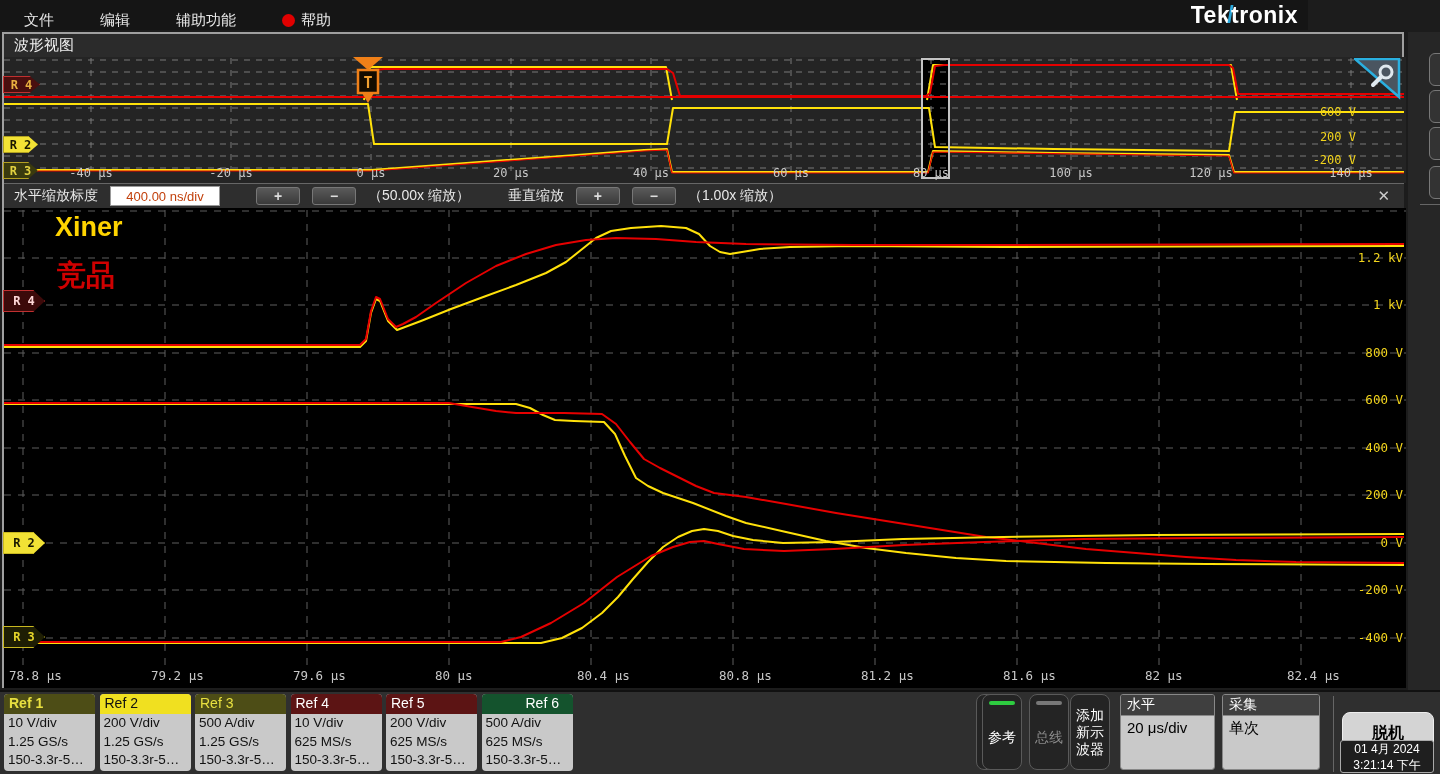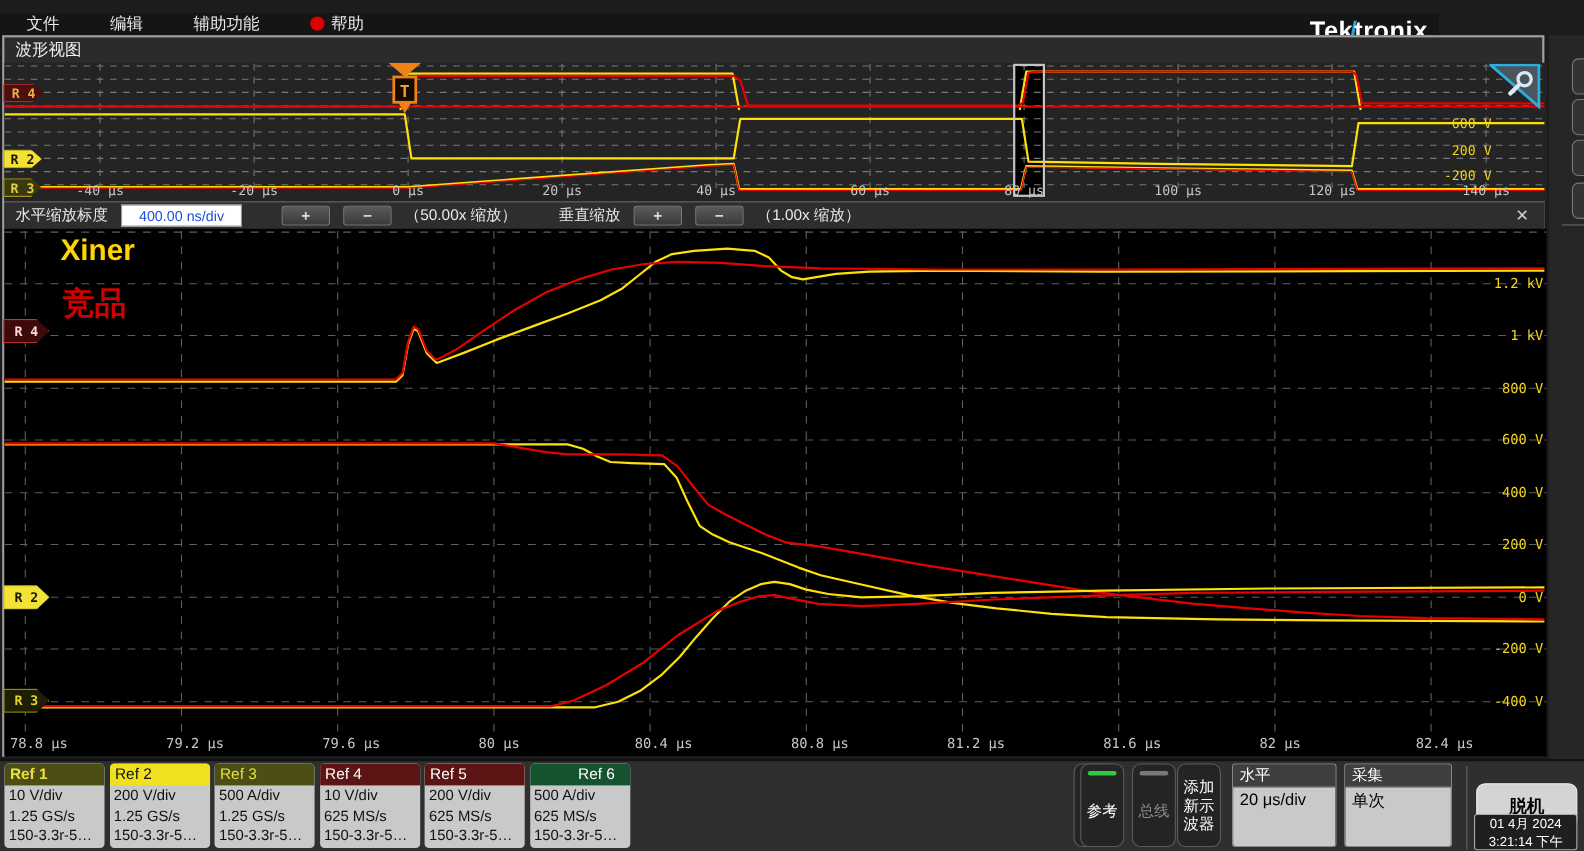--- a/index.html
+++ b/index.html
@@ -1,34 +1,34 @@
 <!DOCTYPE html>
 <html><head>
 <meta charset="utf-8">
 <style>
   html,body{margin:0;padding:0;width:1440px;height:774px;background:#1c1c1c;overflow:hidden;
     font-family:"Liberation Sans",sans-serif;-webkit-font-smoothing:antialiased;}
   .abs{position:absolute;}
   
-  #menubar{left:0;top:12px;width:1308px;height:30px;background:#151515;display:flex;align-items:flex-start;}
+  #menubar{left:0;top:0;width:1308px;height:30px;background:#151515;display:flex;align-items:flex-end;}
   .menu-item{color:#e8e8e8;font-size:15px;margin-left:46px;display:flex;align-items:center;gap:6px;cursor:default;}
   .menu-item:first-child{margin-left:24px;}
   .help-dot{width:13px;height:13px;border-radius:50%;display:inline-block;}
   #logo{position:absolute;right:10px;top:2px;color:#fff;font-size:23px;font-weight:bold;letter-spacing:.5px;}
   #logo .slash{color:#29a8dc;font-weight:bold;margin:0 -3px;}
   
   #panel{left:2px;top:32px;width:1402px;height:656px;border:2px solid #a0a0a0;background:#2b2b2b;box-sizing:border-box;}
   #panel-title{left:14px;top:36px;color:#f0f0f0;font-size:15px;}
   #ov-svg{left:4px;top:57px;background:#242424;display:block;}
   #main-svg{left:4px;top:208px;background:#000;display:block;}
   
   #zoombar{left:4px;top:183px;width:1400px;height:25px;background:#2e2e2e;border-top:1px solid #666;
     display:flex;align-items:center;gap:12px;color:#e8e8e8;font-size:14px;box-sizing:border-box;}
   #zoombar .lbl{margin-left:10px;}
-  #hscale-input{width:108px;height:18px;background:#fff;color:#1d4ed8;border:1px solid #999;border-radius:0;
+  #hscale-input{width:108px;height:18px;background:#fff;color:#c2410c;border:1px solid #999;border-radius:0;
     font-size:13px;text-align:center;font-family:"Liberation Sans",sans-serif;padding:0;}
   .zbtn{width:44px;height:18px;background:linear-gradient(#5a5a5a,#3a3a3a);border:1px solid #777;border-radius:3px;
     color:#ddd;font-size:14px;font-weight:bold;line-height:15px;text-align:center;cursor:default;}
   #zoom-close{position:absolute;right:14px;top:3px;color:#ccc;font-size:15px;}
   
   .rbadge{position:absolute;clip-path:polygon(0 0,72% 0,100% 50%,72% 100%,0 100%);
     display:flex;align-items:center;justify-content:center;font-size:12px;font-weight:bold;
     font-family:"DejaVu Sans Mono",monospace;box-sizing:border-box;}
   
   .annot{position:absolute;font-weight:bold;}

